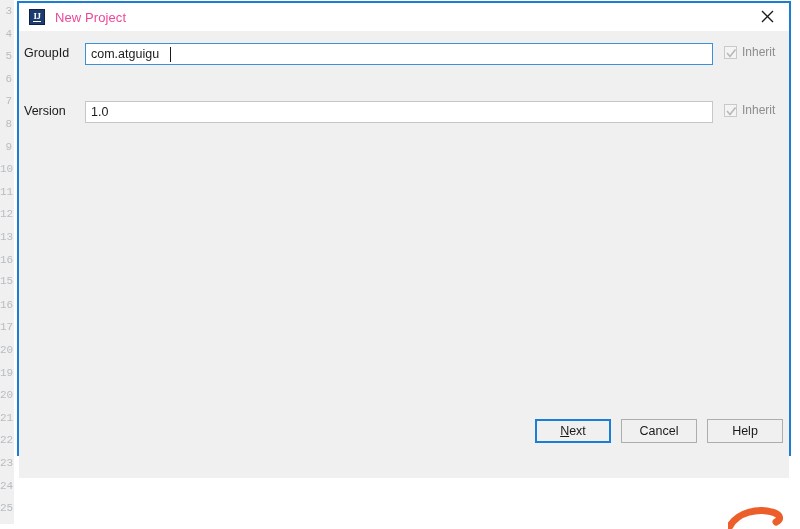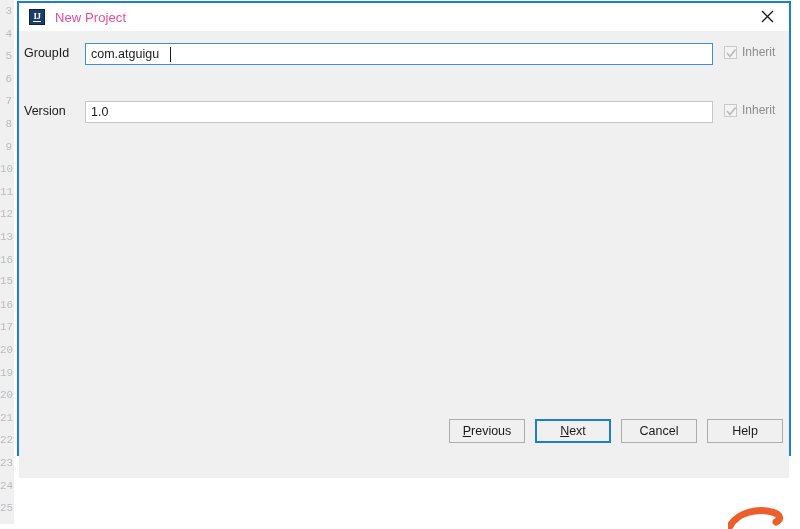--- a/index.html
+++ b/index.html
@@ -310,23 +310,20 @@
             <polyline points="1,5 4,8.5 9.5,1.5" fill="none" stroke="#b9b9b9" stroke-width="1.6"></polyline>
           </svg>
         </span>
         <span class="inherit-label">Inherit</span>
       </span>
     </div>
 
   </div>
 
   <div id="dialog-footer">
-    <button class="dlg-button" style="left:430px; width:76px;">
-      <span><span class="mn">P</span><span>revious</span></span>
-    </button>
     <button class="dlg-button default" style="left:516px; width:76px;">
       <span><span class="mn">N</span><span>ext</span></span>
     </button>
     <button class="dlg-button" style="left:602px; width:76px;">Cancel</button>
     <button class="dlg-button" style="left:688px; width:76px;">Help</button>
   </div>
 
 </div>
 
 </body></html>

